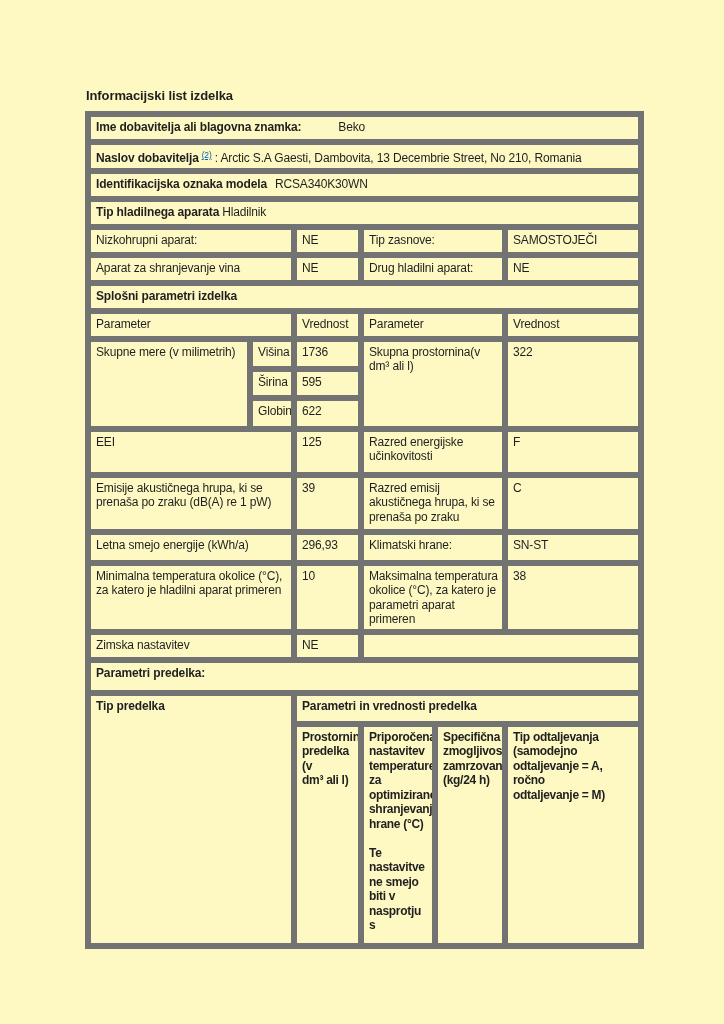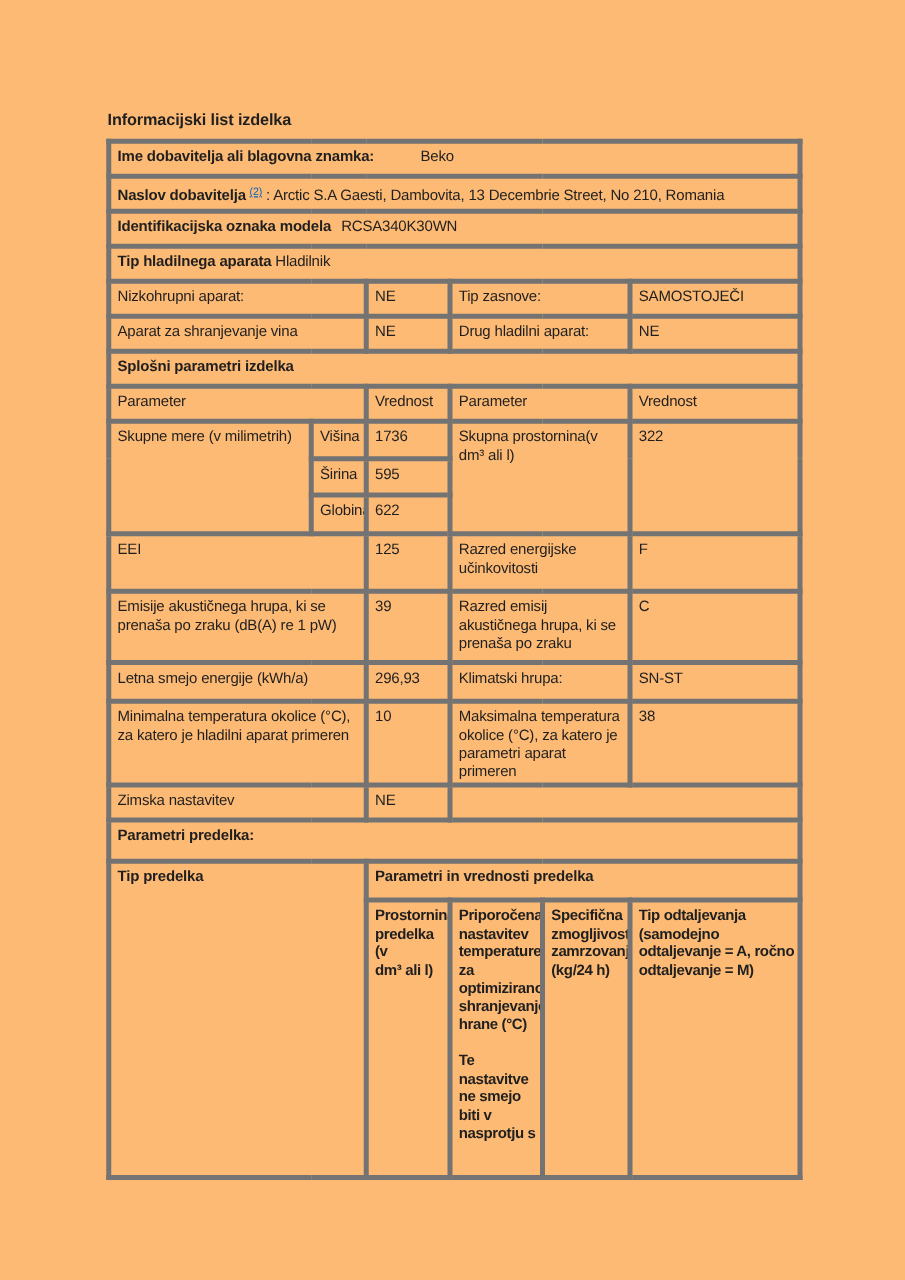--- a/index.html
+++ b/index.html
@@ -1,31 +1,31 @@
 <!DOCTYPE html>
 <html><head>
 <meta charset="utf-8">
 <style>
   html,body { margin:0; padding:0; background:#e8e8e8; }
   .page {
     position:relative; width:724px; height:1024px; margin:0 auto;
-    background:#fdba74; overflow:hidden;
+    background:#fef9c3; overflow:hidden;
     font-family:"Liberation Sans","DejaVu Sans",sans-serif;
     color:#1f1f1f; font-size:12px; letter-spacing:-0.15px;
   }
   .doc-title {
     position:absolute; left:86px; top:88px;
     font-weight:bold; font-size:13px; letter-spacing:-0.1px;
   }
   table.fiche {
     position:absolute; left:85px; top:111px; width:553px;
     border-collapse:collapse; table-layout:fixed;
   }
   table.fiche td {
-    border:4px solid #737373;
+    border:6px solid #737373;
     vertical-align:top; padding:3px 2px 2px 5px;
     line-height:14.5px; overflow:hidden;
   }
   .b { font-weight:bold; }
   .suplink {
     color:#0563C1; text-decoration:underline; cursor:pointer;
     font-size:8.5px; vertical-align:4px; margin-left:3px; font-weight:normal;
   }
   .gap-beko { margin-left:37px; }
   .gap-model { margin-left:8px;margin-top:16px; }
@@ -127,21 +127,21 @@
     <tr style="height:57px">
       <td colspan="2">Emisije akustičnega hrupa, ki se prenaša po zraku (dB(A) re 1 pW)</td>
       <td>39</td>
       <td colspan="2">Razred emisij akustičnega hrupa, ki se prenaša po zraku</td>
       <td>C</td>
     </tr>
 
     <tr style="height:31px">
       <td colspan="2">Letna smejo energije (kWh/a)</td>
       <td>296,93</td>
-      <td colspan="2">Klimatski hrupa:</td>
+      <td colspan="2">Klimatski hrane:</td>
       <td>SN-ST</td>
     </tr>
 
     <tr style="height:65px">
       <td colspan="2">Minimalna temperatura okolice (°C), za katero je hladilni aparat primeren</td>
       <td>10</td>
       <td colspan="2">Maksimalna temperatura okolice (°C), za katero je parametri aparat primeren</td>
       <td>38</td>
     </tr>
 

